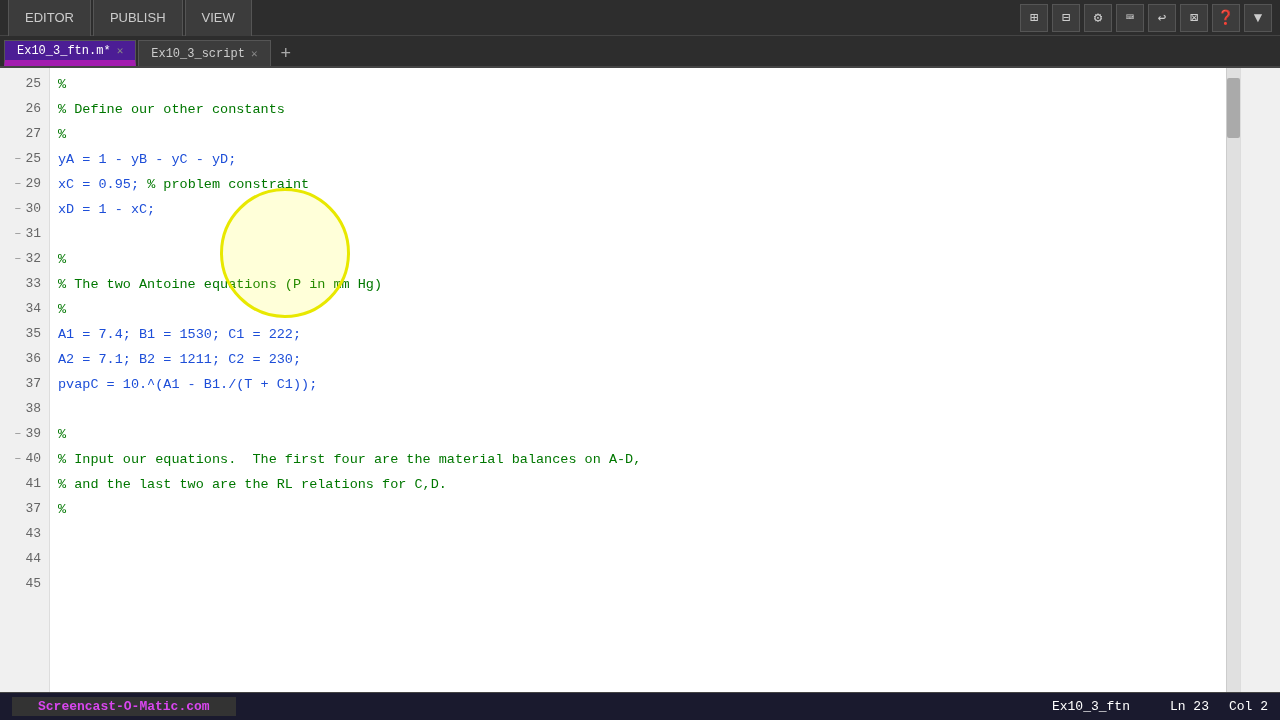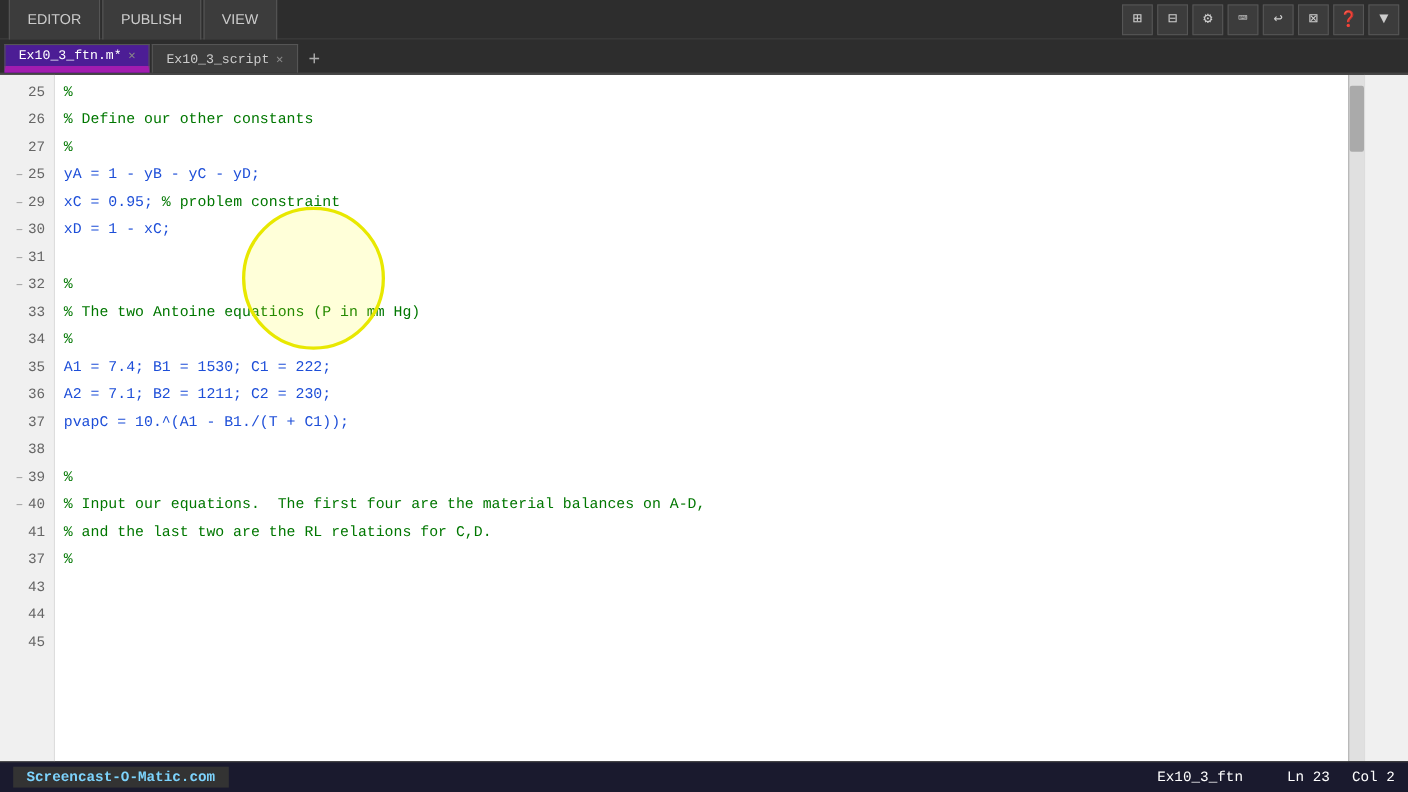--- a/index.html
+++ b/index.html
@@ -210,22 +210,22 @@
       height: 28px;
       display: flex;
       align-items: center;
       padding: 0 12px;
       font-size: 13px;
       color: #fff;
       border-top: 1px solid #444;
     }
     .statusbar-watermark {
       background: #333;
-      color: #7dd3fc;
-      padding: 2px 12px;
+      color: #d946ef;
+      padding: 2px 26px;
       font-size: 13px;
       font-weight: bold;
     }
     .statusbar-spacer { flex: 1; }
     .statusbar-filename {
       color: #fff;
       margin-right: 40px;
     }
 
     .cursor-pos {

